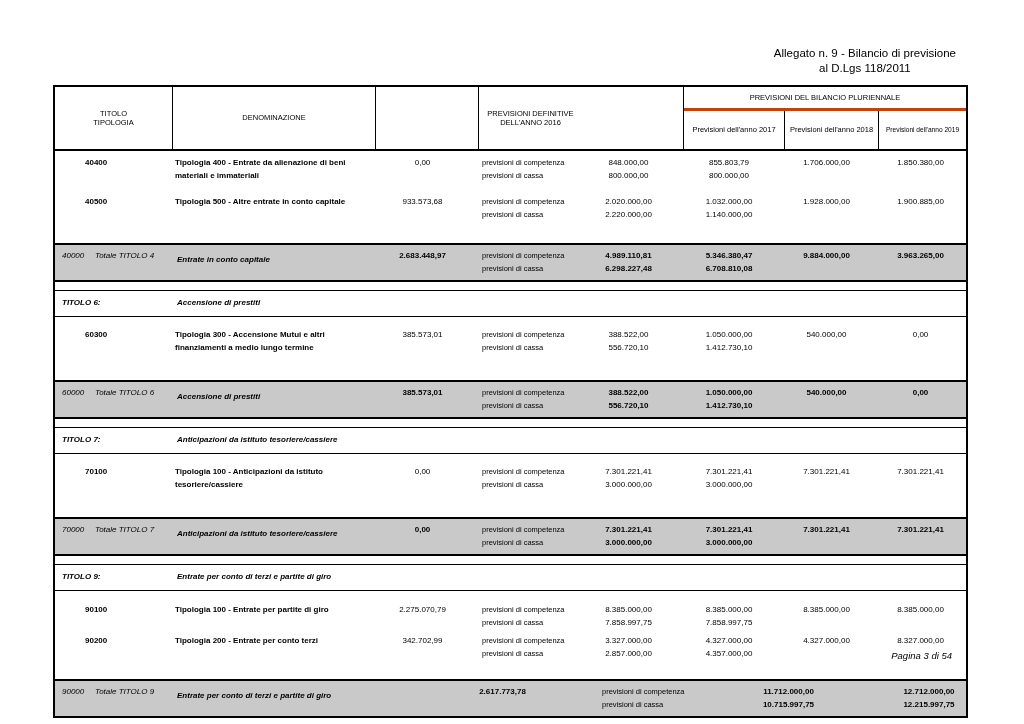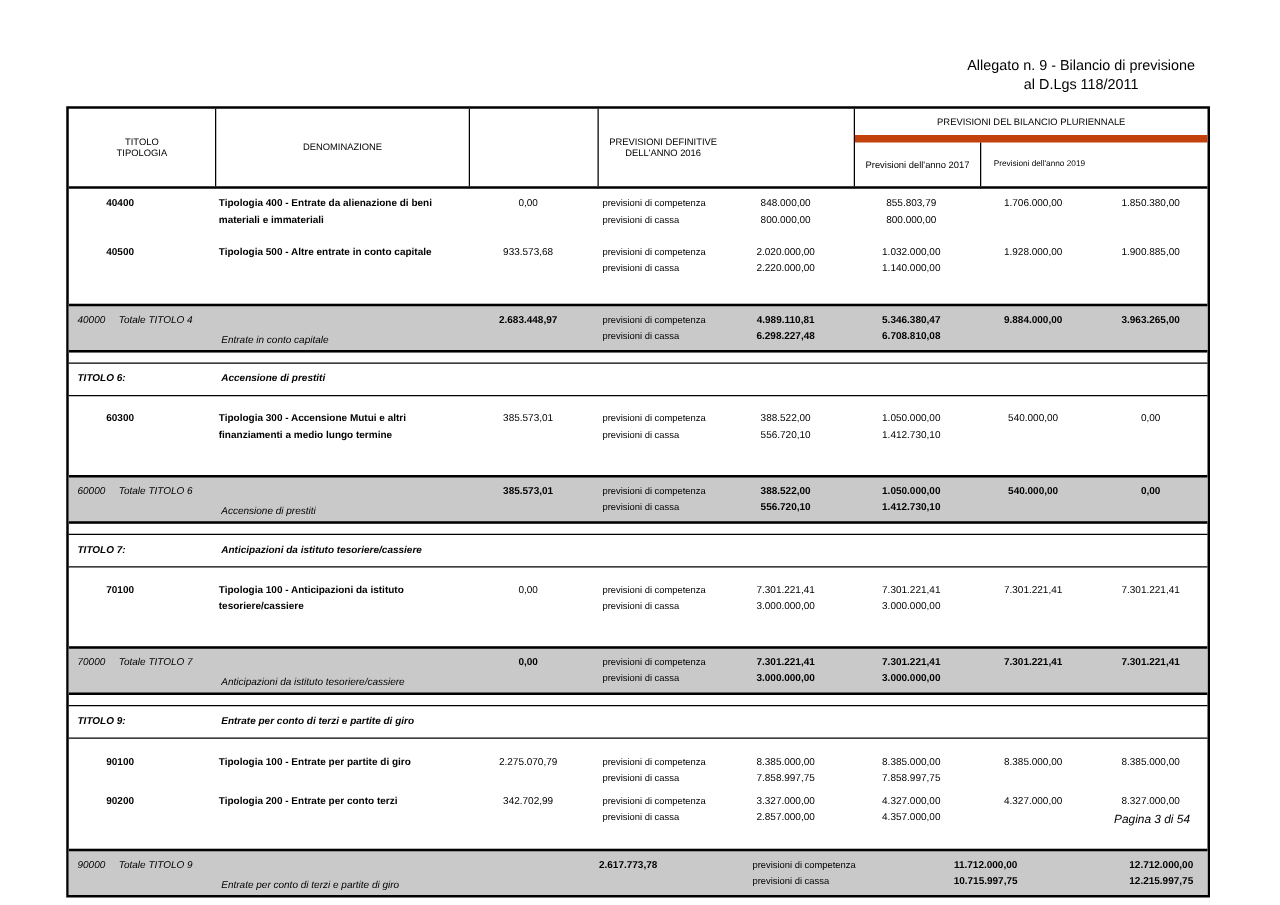--- a/index.html
+++ b/index.html
@@ -18,21 +18,21 @@
     box-sizing:border-box;background:#fff;}
   .grid{display:grid;grid-template-columns:117px 203px 103px 104px 101px 100px 94px 1fr;}
 
   
   .hdr{border-bottom:2px solid #000;height:62px;}
   .hcell{border-left:1px solid #000;display:flex;flex-direction:column;align-items:center;
     justify-content:center;text-align:center;font-size:7.5px;line-height:9.5px;padding:2px;
     box-sizing:border-box;}
   .hcell:first-child{border-left:none;}
   .hgroup{grid-column:6/9;border-left:1px solid #000;display:flex;flex-direction:column;}
-  .hgroup-title{height:21px;border-bottom:6px solid #c2410c;display:flex;align-items:center;
+  .hgroup-title{height:21px;border-bottom:3px solid #c2410c;display:flex;align-items:center;
     justify-content:center;font-size:7.5px;}
   .hgroup-cols{flex:1;display:grid;grid-template-columns:100px 94px 1fr;}
   .hsub{border-left:1px solid #000;display:flex;align-items:center;justify-content:center;
     text-align:center;font-size:7.5px;line-height:10px;padding:1px;box-sizing:border-box;}
   .hsub:first-child{border-left:none;}
   .hsub.y2019{font-size:6.6px;white-space:nowrap;}
 
   
   .cell{position:relative;box-sizing:border-box;font-size:8px;}
   .code{padding:0 0 0 30px;font-weight:bold;line-height:13px;}
@@ -51,21 +51,21 @@
   .sec-d .drow + .drow{margin-top:5px;}
 
   
   .trow{background:#c9c9c9;border-top:2px solid #000;border-bottom:2px solid #000;
     padding:4px 0 5px;margin-top:12px;}
   .trow .money{font-weight:bold;}
   .trow .lbl{font-weight:normal;}
   .combo{grid-column:1/3;position:relative;height:26px;}
   .tcode{position:absolute;left:7px;top:0;font-style:italic;white-space:nowrap;line-height:13px;}
   .tlabel{position:absolute;left:40px;top:0;font-style:italic;white-space:nowrap;line-height:13px;}
-  .tname{position:absolute;left:122px;top:16px;font-style:italic;font-weight:normal;
+  .tname{position:absolute;left:122px;top:4px;font-style:italic;font-weight:bold;
     white-space:nowrap;line-height:13px;}
   .trow.last{border-bottom:none;gap:40px;}
 
   
   .spacer{height:8px;border-bottom:1px solid #000;}
   .srow{height:25px;border-bottom:1px solid #000;position:relative;font-size:8px;}
   .scode{position:absolute;left:7px;top:7px;font-style:italic;font-weight:bold;white-space:nowrap;}
   .sname{position:absolute;left:122px;top:7px;font-style:italic;font-weight:bold;white-space:nowrap;}
 </style>
 </head>
@@ -83,20 +83,21 @@
       <span>TITOLO</span>
       <span>TIPOLOGIA</span>
     </div>
     <div class="hcell">DENOMINAZIONE</div>
     <div class="hcell"></div>
     <div class="hcell">PREVISIONI DEFINITIVE DELL'ANNO 2016</div>
     <div class="hgroup">
       <div class="hgroup-title">PREVISIONI DEL BILANCIO PLURIENNALE</div>
       <div class="hgroup-cols">
         <div class="hsub">Previsioni dell'anno 2017</div>
+        <div class="hsub">Previsioni dell'anno 2018</div>
         <div class="hsub y2019">Previsioni dell'anno 2019</div>
       </div>
     </div>
   </div>
 
   <div class="sec-a">
     <div class="drow grid">
       <div class="cell code">40400</div>
       <div class="cell name">Tipologia 400 - Entrate da alienazione di beni materiali e immateriali</div>
       <div class="cell money">

